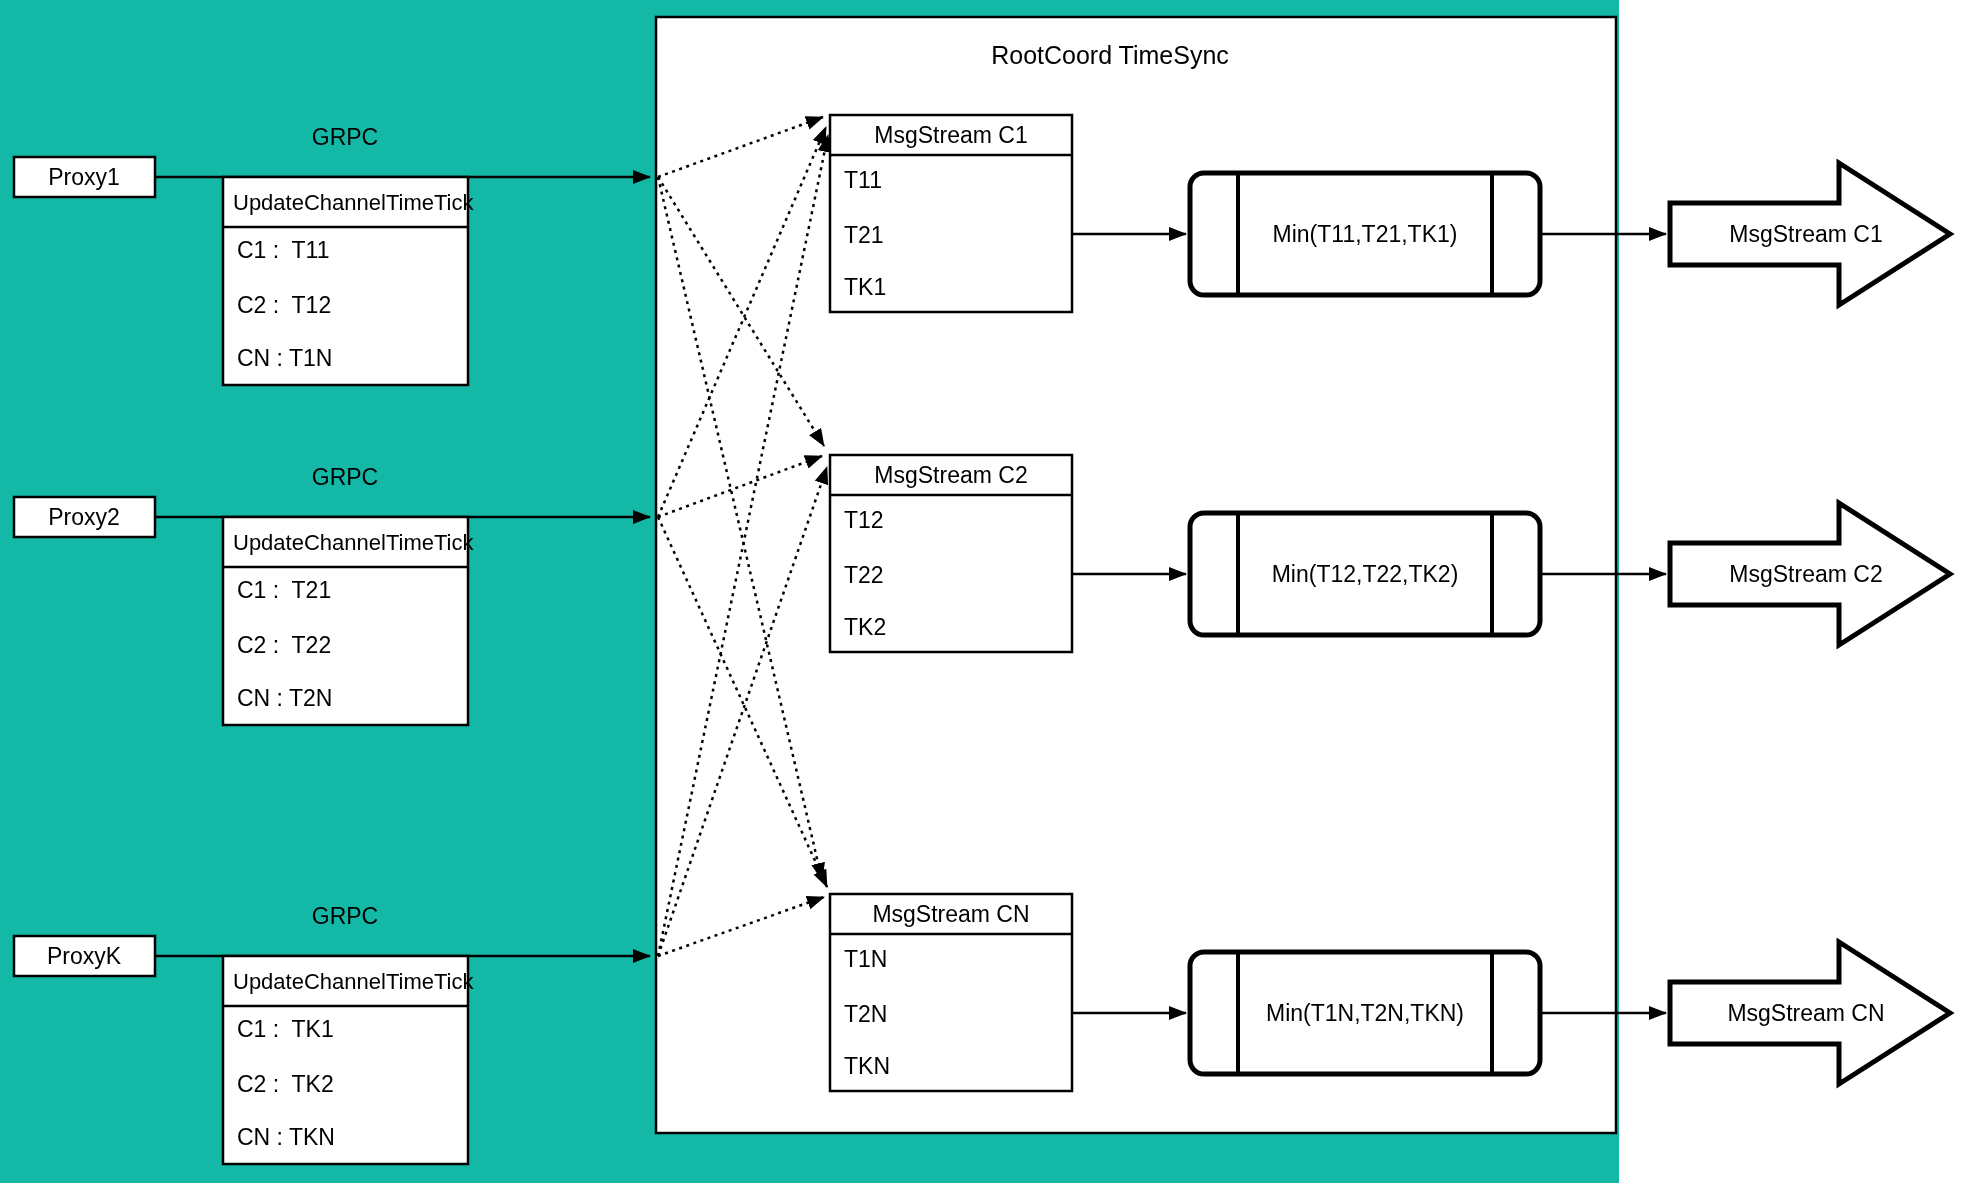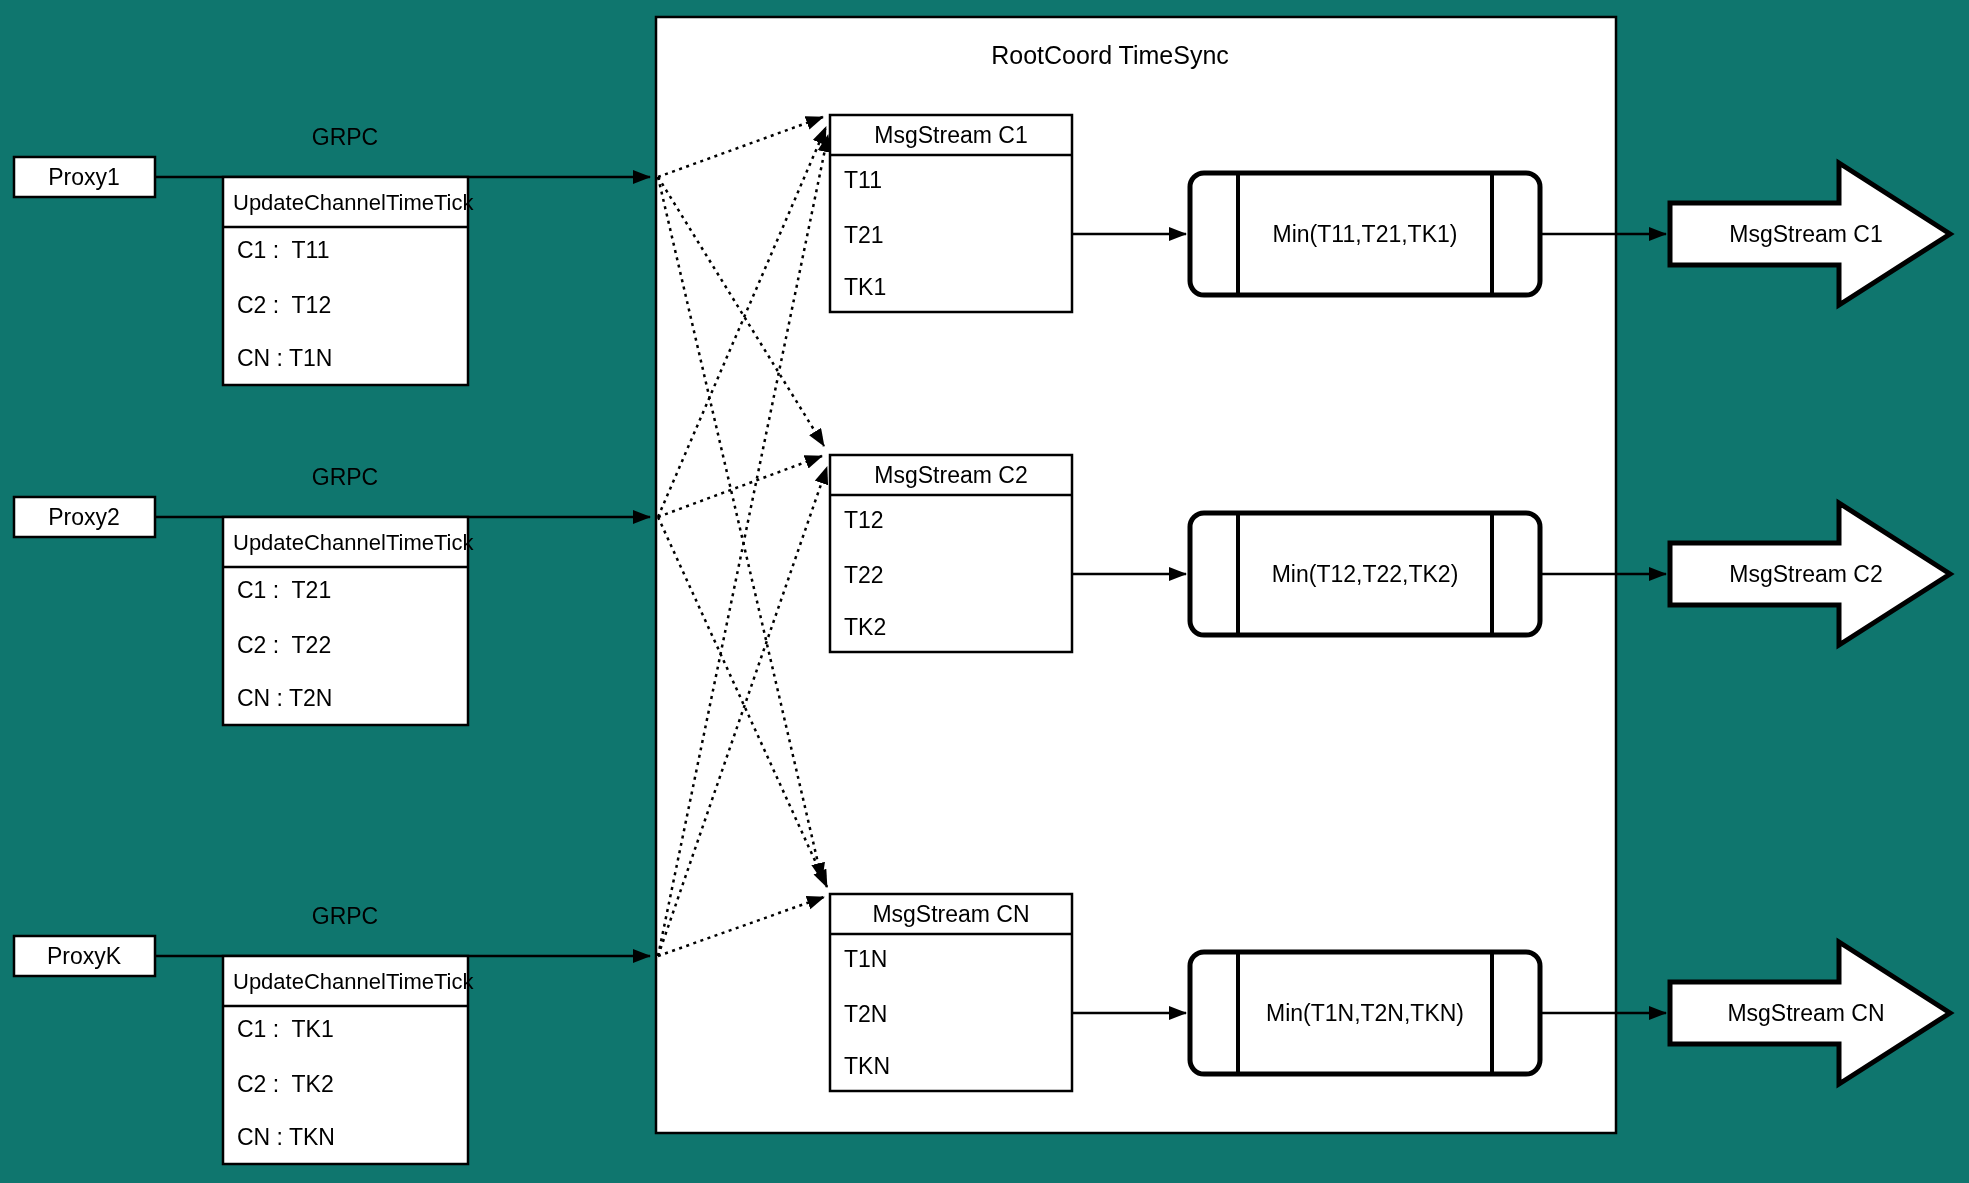--- a/index.html
+++ b/index.html
@@ -1,16 +1,16 @@
 <!DOCTYPE html>
 <html><head>
 <meta charset="utf-8">
 <style>
   html,body { margin:0; padding:0; background:#ffffff; }
-  .stage { width:1969px; height:1183px; position:relative; background:#0f766e; }
+  .stage { width:1619px; height:1183px; position:relative; background:#14b8a6; }
   svg { display:block; }
   svg text {
     font-family:"Liberation Sans", sans-serif;
     fill:#000000;
     font-size:23px;
   }
   text.hdr  { font-size:22px; }
   text.ttl  { font-size:25px; }
   text.mid  { text-anchor:middle; }
   .box   { fill:#ffffff; stroke:#000000; stroke-width:2.5; }

